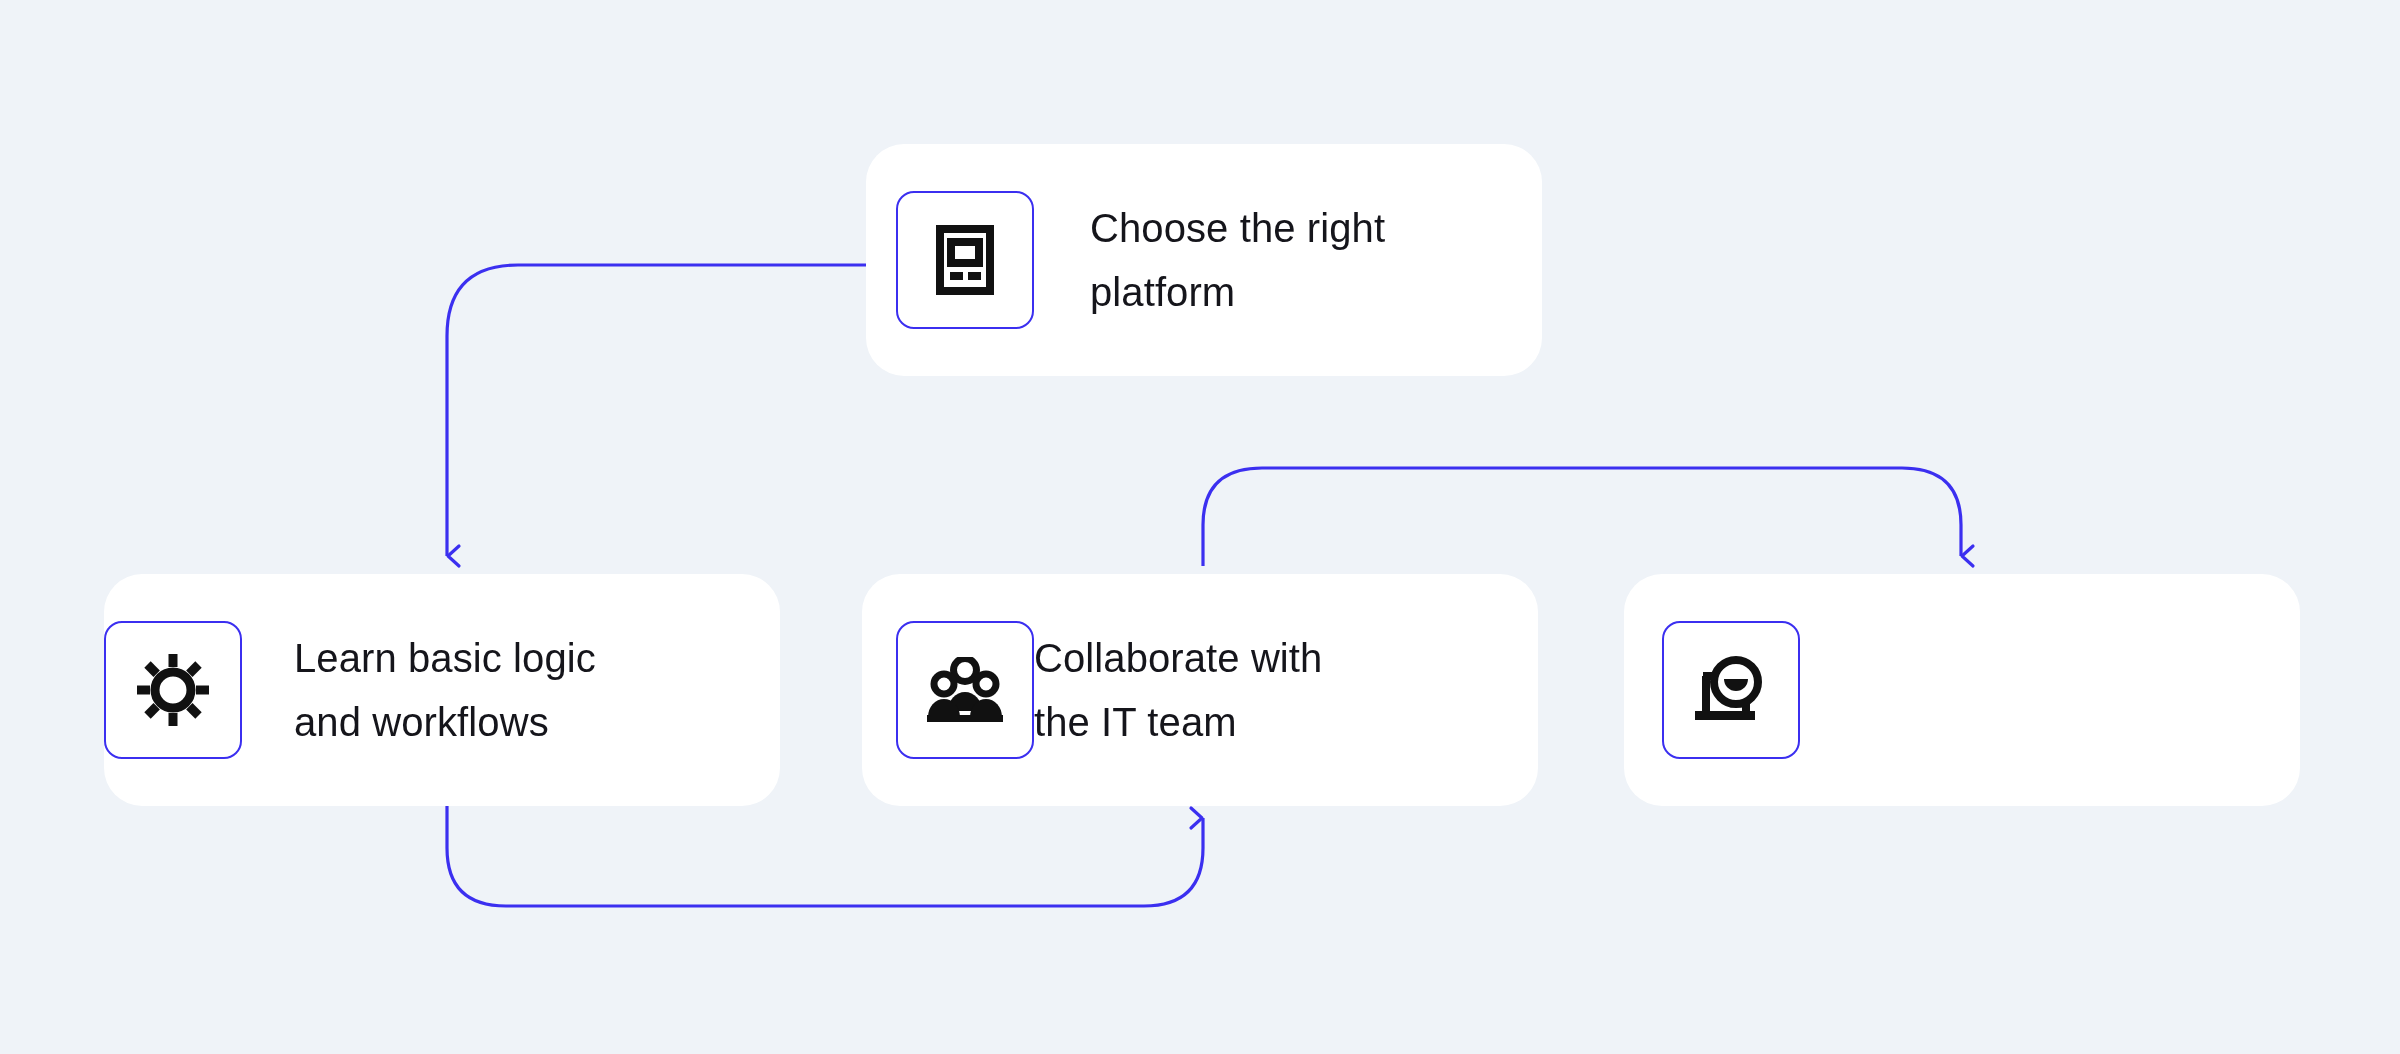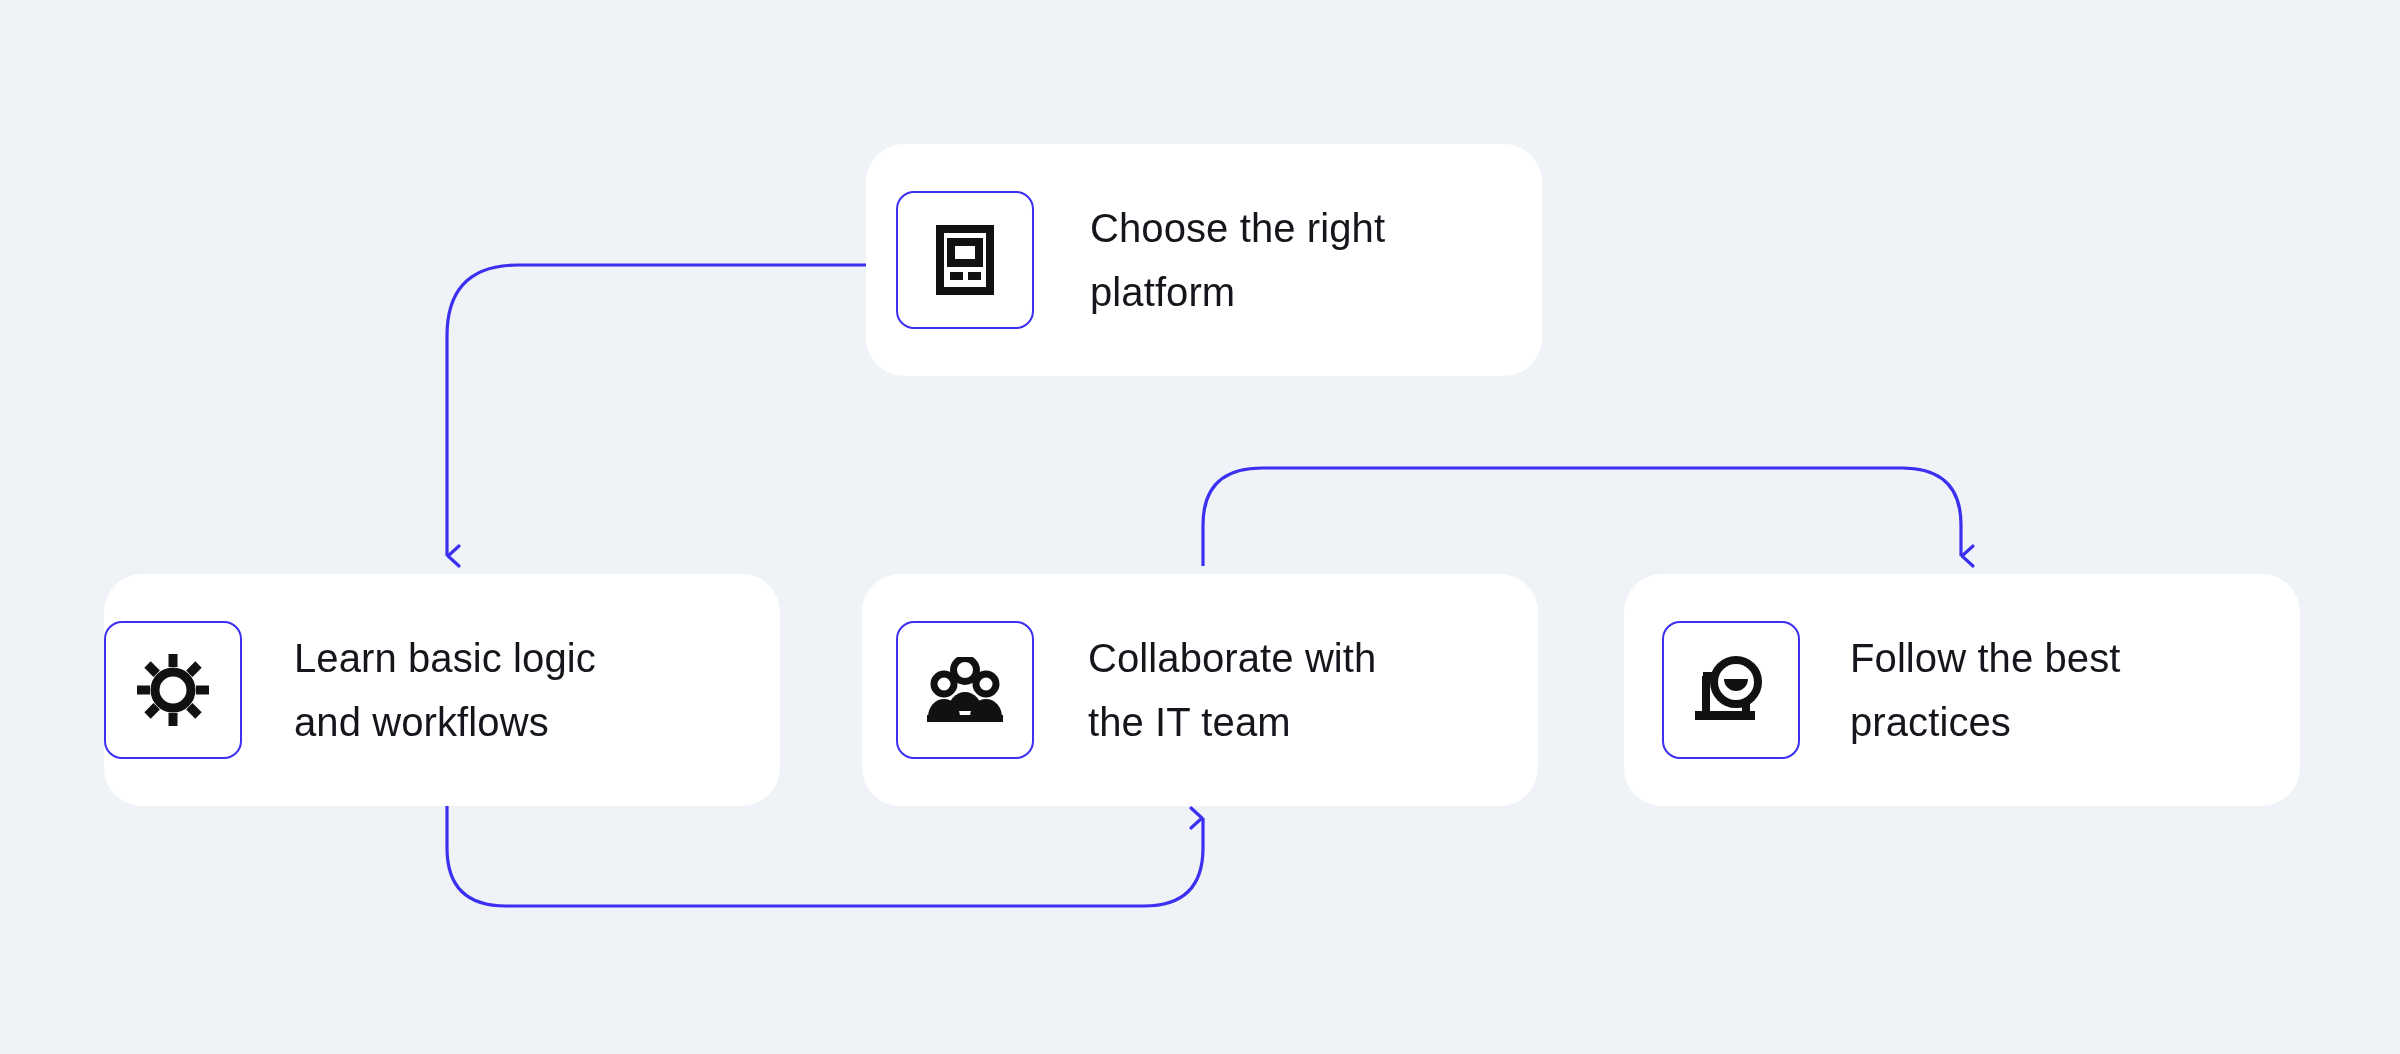--- a/index.html
+++ b/index.html
@@ -75,21 +75,21 @@
 
   #card-logic {
     left: 104px;  top: 574px;  width: 676px;  height: 232px;
   }
   #card-logic .card-label { margin-left: 52px; }
 
   #card-collaborate {
     left: 862px;  top: 574px;  width: 676px;  height: 232px;
     padding-left: 34px;
   }
-  #card-collaborate .card-label { margin-left: 54px; }
+  #card-collaborate .card-label { }
 
   #card-practices {
     left: 1624px; top: 574px;  width: 676px;  height: 232px;
     padding-left: 38px;
   }
   #card-practices .card-label { margin-left: 50px; }
 </style>
 </head>
 <body>
 
@@ -171,17 +171,15 @@
 
         <path d="M10 22 L20 22" stroke="#111111" stroke-width="8" stroke-linecap="butt"></path>
         <path d="M13 22 L13 61" stroke="#111111" stroke-width="8" stroke-linecap="butt"></path>
         <path d="M53 50 L53 61" stroke="#111111" stroke-width="8" stroke-linecap="butt"></path>
         <rect x="2" y="57" width="60" height="9" fill="#111111"></rect>
 
         <circle cx="43" cy="28" r="22" fill="none" stroke="#111111" stroke-width="8"></circle>
         <path d="M31 25 a12 12 0 0 0 24 0 z" fill="#111111"></path>
       </svg>
     </div>
-    <div class="card-label">Follow the best
-practices</div>
   </div>
 
 </div>
 
 </body></html>

